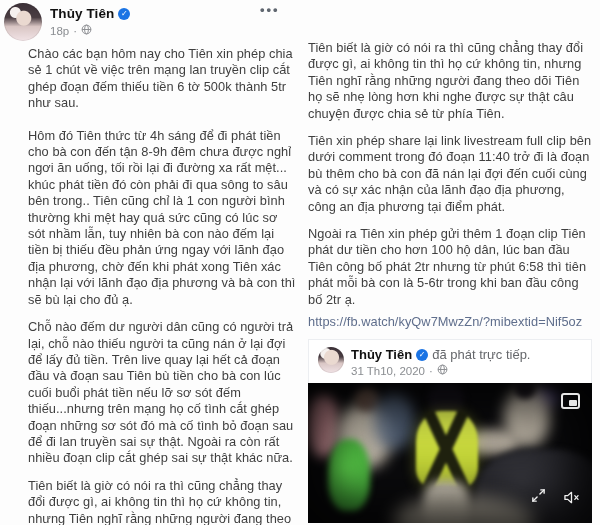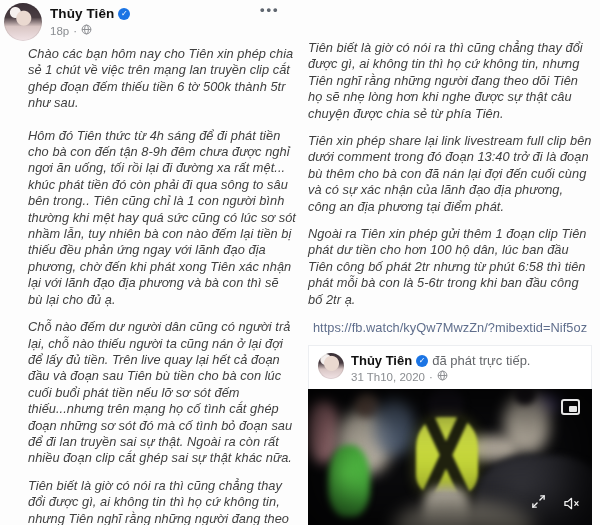--- a/index.html
+++ b/index.html
@@ -35,28 +35,28 @@
   .dots {
     position:absolute; left:260px; top:2px; color:#606770;
     font-size:13px; letter-spacing:2px; font-weight:bold; cursor:pointer;
   }
 
   
   .col-left  { position:absolute; left:28px;  top:46px; width:268px; }
   .col-right { position:absolute; left:308px; top:40px; width:284px; }
   .col-left p, .col-right p {
     font-size:12.8px; line-height:16.4px; margin-top:11px;
-    color:#3f3f3f; letter-spacing:.05px;font-style:italic;
+    color:#3f3f3f; letter-spacing:.05px;
   }
   .col-left p:first-child, .col-right p:first-child { margin-top:0; }
   .col-left p.tight { margin-top:16px; }
 
   .watch-link {
-    display:block; margin-top:12px; font-size:12.8px; color:#5f6e8c;
-    text-decoration:none; word-break:break-all; letter-spacing:.05px;text-align:center;
+    display:block; margin-top:6px; font-size:12.8px; color:#5f6e8c;
+    text-decoration:none; word-break:break-all; letter-spacing:.05px;
   }
 
   
   .embed-card { margin-top:10px; border:1px solid #eceef1; border-bottom:none; background:#fff; }
   .embed-header { display:flex; gap:7px; padding:7px 9px 6px 9px; }
   .embed-name-row { display:flex; align-items:center; gap:4px; flex-wrap:wrap; }
   .embed-author { font-weight:bold; font-size:13px; color:#111; }
   .embed-action { font-size:13px; color:#65676b;text-align:center; }
   .embed-meta { display:flex; align-items:center; gap:4px; margin-top:2px;
     color:#8a8d91; font-size:11.5px; }
@@ -141,21 +141,21 @@
 
 <div class="col-left">
   <p>Chào các bạn hôm nay cho Tiên xin phép chia sẻ 1 chút về việc trên mạng lan truyền clip cắt ghép đoạn đếm thiếu tiền 6 tờ 500k thành 5tr như sau.</p>
   <p class="tight">Hôm đó Tiên thức từ 4h sáng để đi phát tiền cho bà con đến tận 8-9h đêm chưa được nghỉ ngơi ăn uống, tối rồi lại đi đường xa rất mệt... khúc phát tiền đó còn phải đi qua sông to sâu bên trong.. Tiên cũng chỉ là 1 con người bình thường khi mệt hay quá sức cũng có lúc sơ sót nhầm lẫn, tuy nhiên bà con nào đếm lại tiền bị thiếu đều phản ứng ngay với lãnh đạo địa phương, chờ đến khi phát xong Tiên xác nhận lại với lãnh đạo địa phương và bà con thì sẽ bù lại cho đủ ạ.</p>
   <p>Chỗ nào đếm dư người dân cũng có người trả lại, chỗ nào thiếu người ta cũng nán ở lại đợi để lấy đủ tiền. Trên live quay lại hết cả đoạn đầu và đoạn sau Tiên bù tiền cho bà con lúc cuối buổi phát tiền nếu lỡ sơ sót đếm thiếu...nhưng trên mạng họ cố tình cắt ghép đoạn những sơ sót đó mà cố tình bỏ đoạn sau để đi lan truyền sai sự thật. Ngoài ra còn rất nhiều đoạn clip cắt ghép sai sự thật khác nữa.</p>
   <p>Tiên biết là giờ có nói ra thì cũng chẳng thay đổi được gì, ai không tin thì họ cứ không tin, nhưng Tiên nghĩ rằng những người đang theo dõi Tiên họ sẽ nhẹ lòng hơn khi nghe được sự thật câu chuyện được chia sẻ từ phía Tiên.</p>
 </div>
 
 <div class="col-right">
   <p>Tiên biết là giờ có nói ra thì cũng chẳng thay đổi được gì, ai không tin thì họ cứ không tin, nhưng Tiên nghĩ rằng những người đang theo dõi Tiên họ sẽ nhẹ lòng hơn khi nghe được sự thật câu chuyện được chia sẻ từ phía Tiên.</p>
-  <p>Tiên xin phép share lại link livestream full clip bên dưới comment trong đó đoạn 13:40 trở đi là đoạn bù thêm cho bà con đã nán lại đợi đến cuối cùng và có sự xác nhận của lãnh đạo địa phương, công an địa phương tại điểm phát.</p>
+  <p>Tiên xin phép share lại link livestream full clip bên dưới comment trong đó đoạn 11:40 trở đi là đoạn bù thêm cho bà con đã nán lại đợi đến cuối cùng và có sự xác nhận của lãnh đạo địa phương, công an địa phương tại điểm phát.</p>
   <p>Ngoài ra Tiên xin phép gửi thêm 1 đoạn clip Tiên phát dư tiền cho hơn 100 hộ dân, lúc ban đầu Tiên công bố phát 2tr nhưng từ phút 6:58 thì tiên phát mỗi bà con là 5-6tr trong khi ban đầu công bố 2tr ạ.</p>
 
   <a class="watch-link" href="#">https://fb.watch/kyQw7MwzZn/?mibextid=Nif5oz</a>
 
   <div class="embed-card">
     <div class="embed-header">
       <div class="avatar small"></div>
       <div>
         <div class="embed-name-row">
           <span class="embed-author">Thủy Tiên</span>

